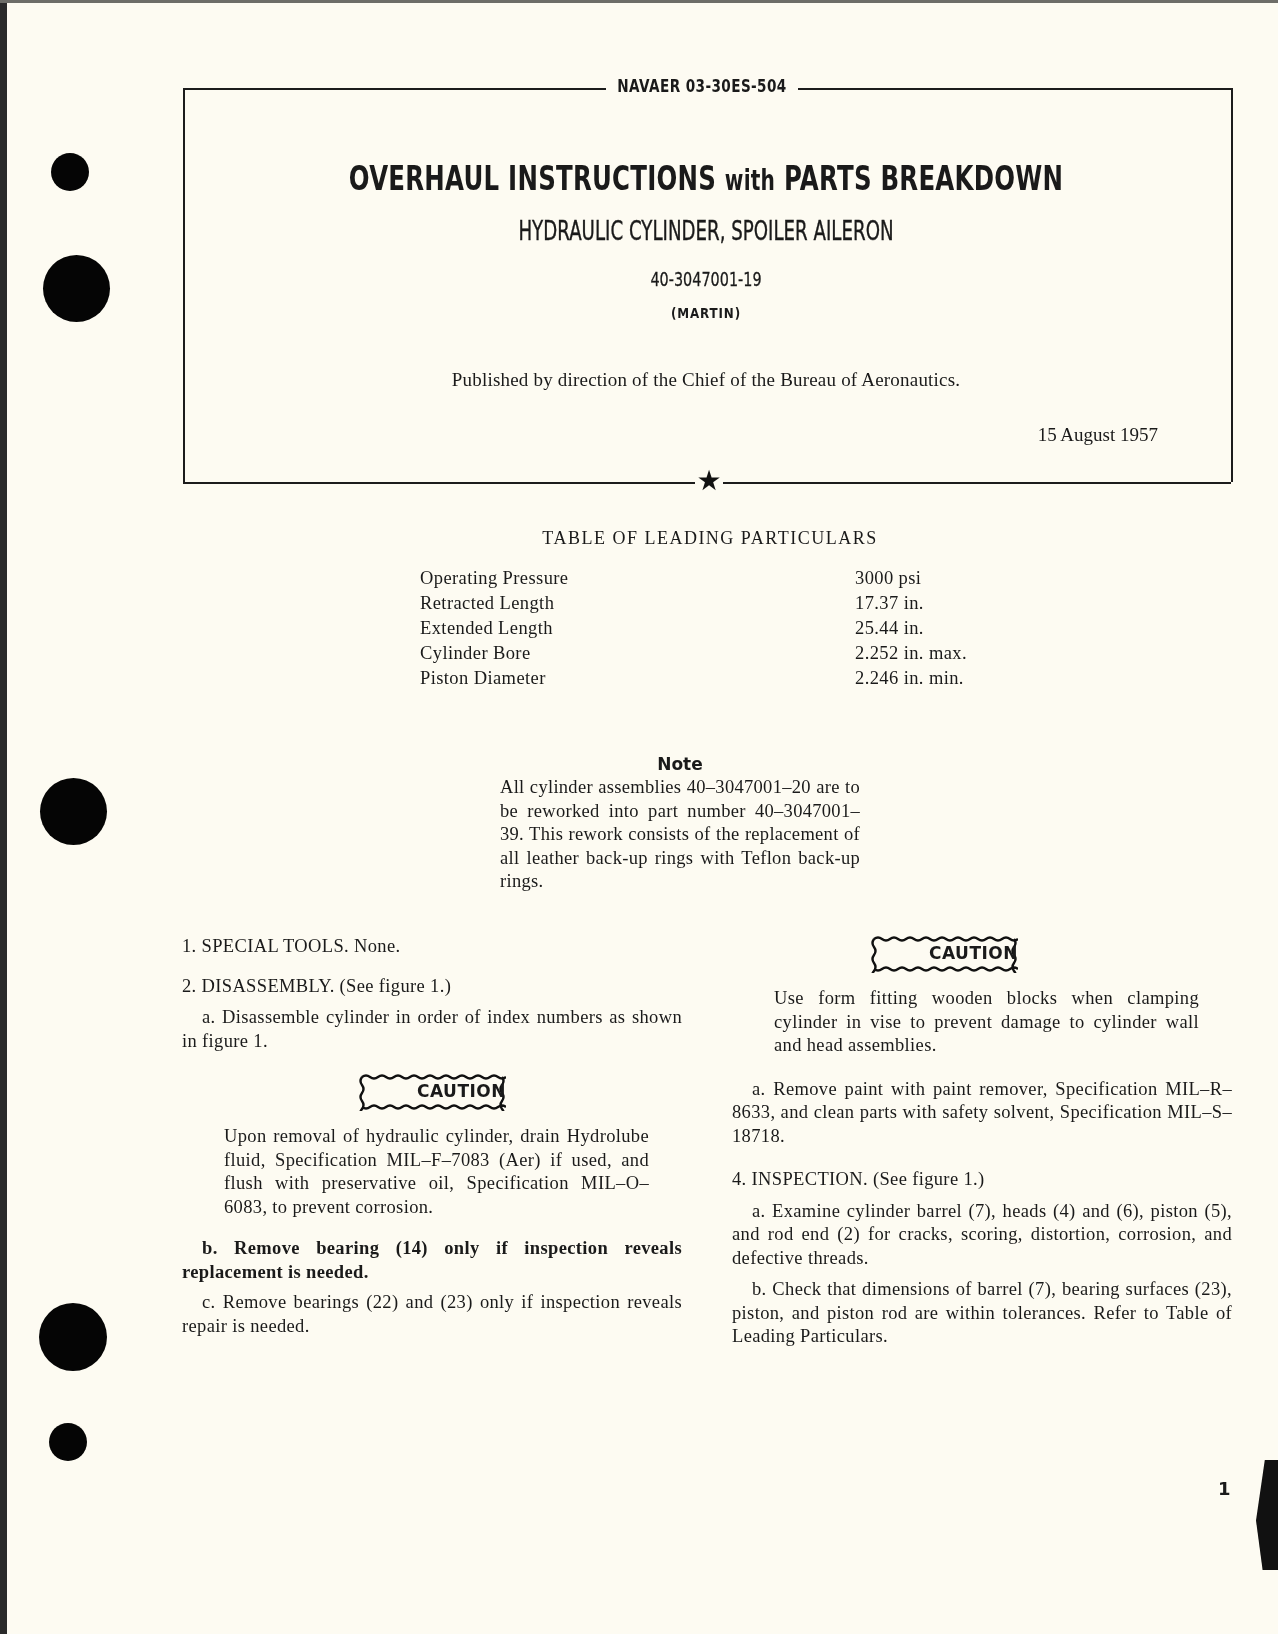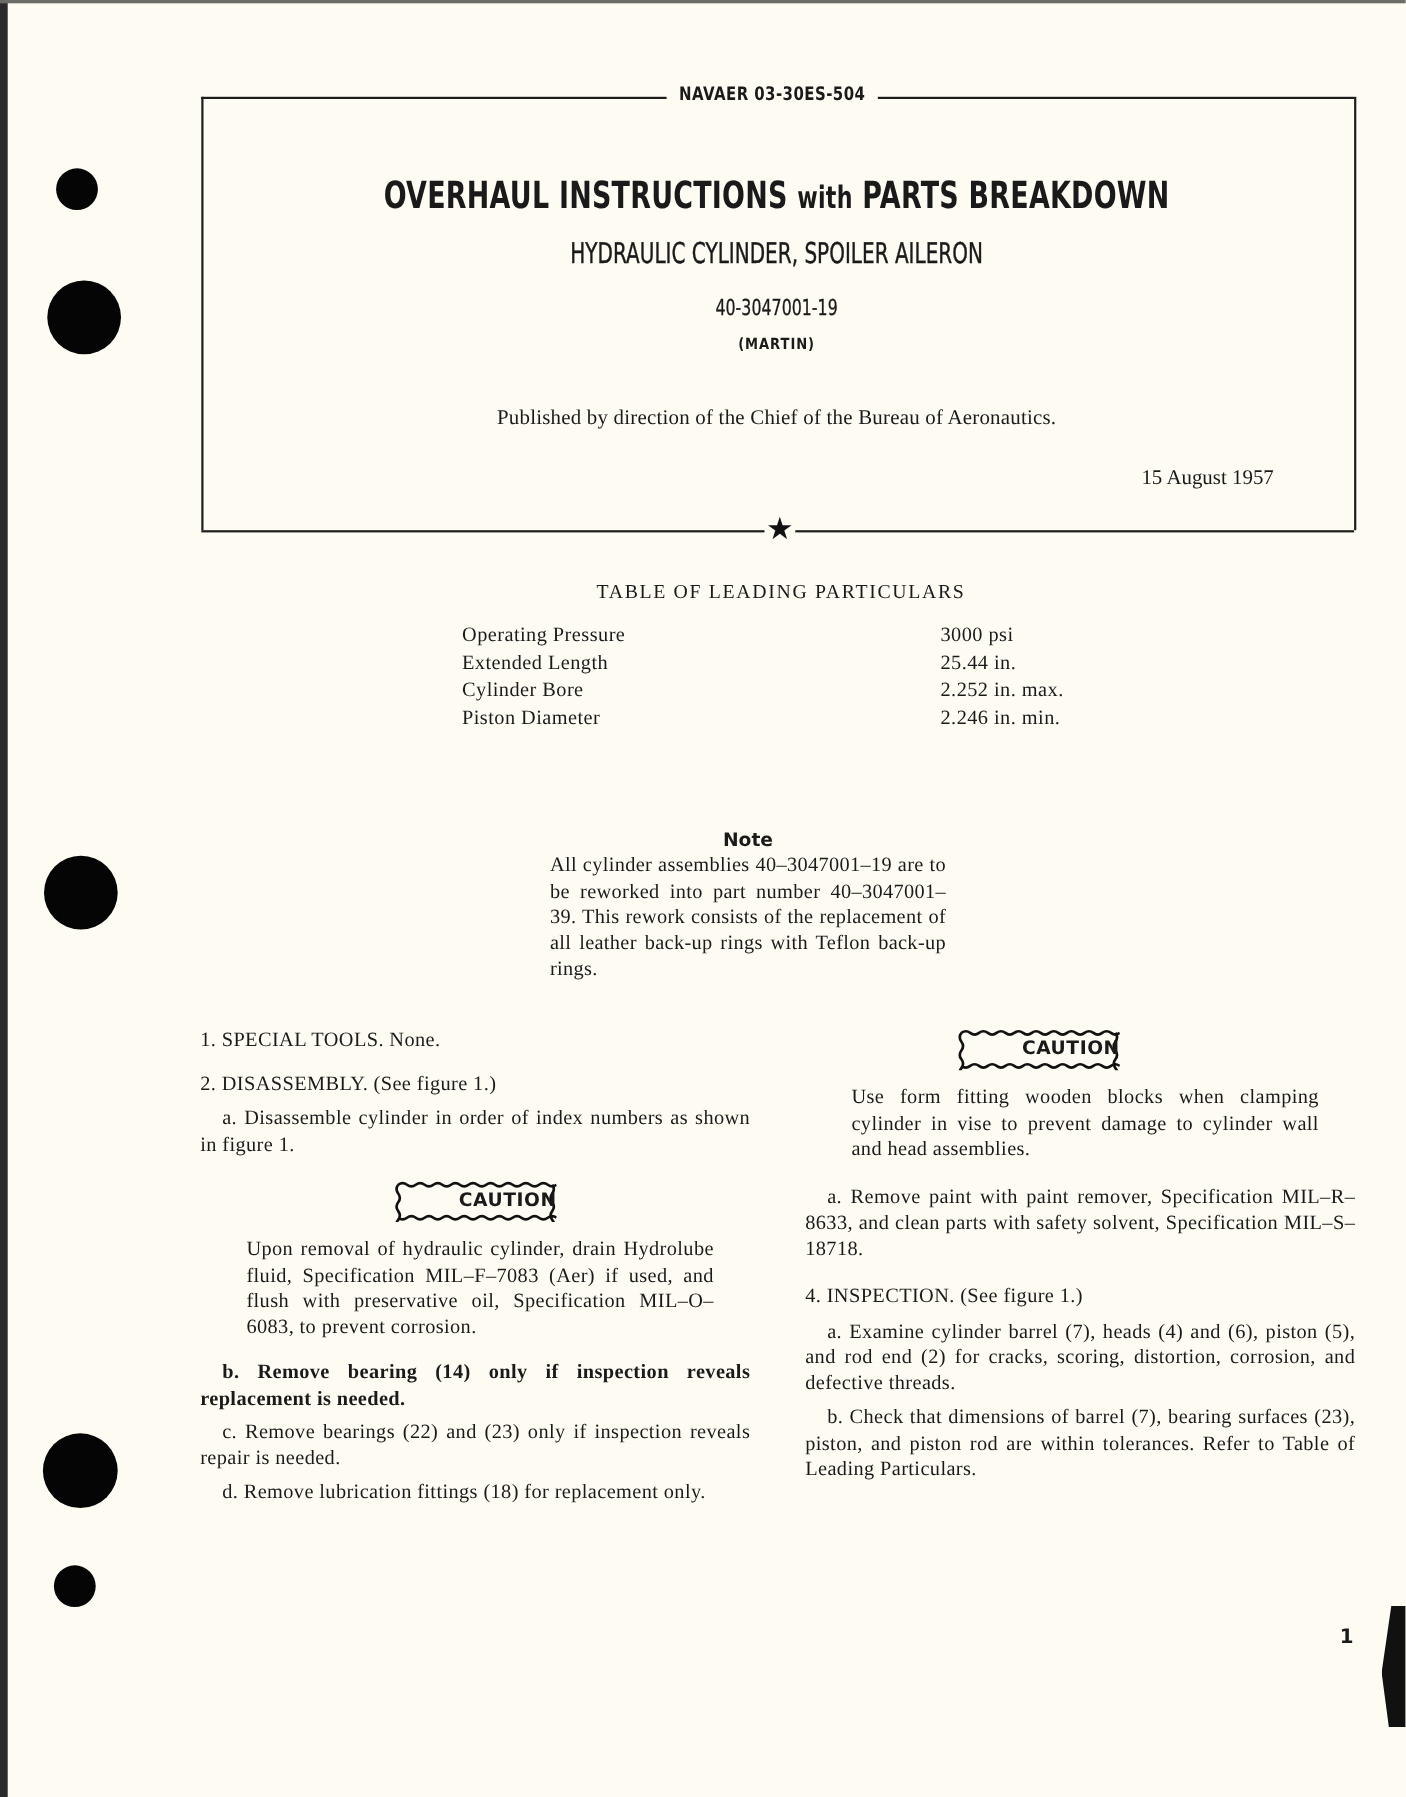--- a/index.html
+++ b/index.html
@@ -131,50 +131,53 @@
 <div class="pub-date">15 August 1957</div>
 <div class="star">★</div>
 
 <div class="tlp-title">TABLE OF LEADING PARTICULARS</div>
 <div class="tlp-table">
   <div class="tlp-row">
     <span class="k">Operating Pressure</span>
     <span class="v">3000 psi</span>
   </div>
   <div class="tlp-row">
+    <span class="k">Retracted Length</span>
+    <span class="v">17.37 in.</span>
+  </div>
+  <div class="tlp-row">
     <span class="k">Extended Length</span>
     <span class="v">25.44 in.</span>
   </div>
   <div class="tlp-row">
     <span class="k">Cylinder Bore</span>
     <span class="v">2.252 in. max.</span>
   </div>
   <div class="tlp-row">
     <span class="k">Piston Diameter</span>
     <span class="v">2.246 in. min.</span>
   </div>
 </div>
 
 <div class="note-title">Note</div>
-<div class="note-body">All cylinder assemblies 40–3047001–19 are to be reworked into part number 40–3047001–39. This rework consists of the replacement of all leather back-up rings with Teflon back-up rings.</div>
+<div class="note-body">All cylinder assemblies 40–3047001–20 are to be reworked into part number 40–3047001–39. This rework consists of the replacement of all leather back-up rings with Teflon back-up rings.</div>
 
 <div class="col col-left">
   <p class="sec-head">1. SPECIAL TOOLS. None.</p>
   <p style="margin-bottom:8px;">2. DISASSEMBLY. (See figure 1.)</p>
   <p class="indent" style="margin-bottom:20px;">a. Disassemble cylinder in order of index numbers as shown in figure 1.</p>
   <div class="caution-box">
     <svg width="148" height="38" viewBox="0 0 148 38">
       <path d="M4,4 q4,-3 8,0 t8,0 t8,0 t8,0 t8,0 t8,0 t8,0 t8,0 t8,0 t8,0 t8,0 t8,0 t8,0 t8,0 t8,0 t8,0 t8,0 t8,0 M144,4 q3,4 0,8 t0,8 t0,8 t0,8 t0,2 M4,34 q4,3 8,0 t8,0 t8,0 t8,0 t8,0 t8,0 t8,0 t8,0 t8,0 t8,0 t8,0 t8,0 t8,0 t8,0 t8,0 t8,0 t8,0 t8,0 M4,4 q-3,4 0,8 t0,8 t0,8 t0,8 t0,2" fill="none" stroke="#111" stroke-width="2.4"></path>
     </svg>
     <span class="caution-label">CAUTION</span>
   </div>
   <p class="caution-text" style="margin-top:14px;margin-bottom:18px;">Upon removal of hydraulic cylinder, drain Hydrolube fluid, Specification MIL–F–7083 (Aer) if used, and flush with preservative oil, Specification MIL–O–6083, to prevent corrosion.</p>
   <p class="indent" style="margin-bottom:7px;font-weight:bold;">b. Remove bearing (14) only if inspection reveals replacement is needed.</p>
   <p class="indent" style="margin-bottom:8px;">c. Remove bearings (22) and (23) only if inspection reveals repair is needed.</p>
-  <p class="indent">d. Remove lubrication fittings (18) for replacement only.</p>
 </div>
 
 <div class="col col-right">
   <div class="caution-box" style="margin-left:138px;margin-right:0;">
     <svg width="148" height="38" viewBox="0 0 148 38">
       <path d="M4,4 q4,-3 8,0 t8,0 t8,0 t8,0 t8,0 t8,0 t8,0 t8,0 t8,0 t8,0 t8,0 t8,0 t8,0 t8,0 t8,0 t8,0 t8,0 t8,0 M144,4 q3,4 0,8 t0,8 t0,8 t0,8 t0,2 M4,34 q4,3 8,0 t8,0 t8,0 t8,0 t8,0 t8,0 t8,0 t8,0 t8,0 t8,0 t8,0 t8,0 t8,0 t8,0 t8,0 t8,0 t8,0 t8,0 M4,4 q-3,4 0,8 t0,8 t0,8 t0,8 t0,2" fill="none" stroke="#111" stroke-width="2.4"></path>
     </svg>
     <span class="caution-label">CAUTION</span>
   </div>
   <p class="caution-text" style="margin-top:14px;margin-bottom:20px;">Use form fitting wooden blocks when clamping cylinder in vise to prevent damage to cylinder wall and head assemblies.</p>

